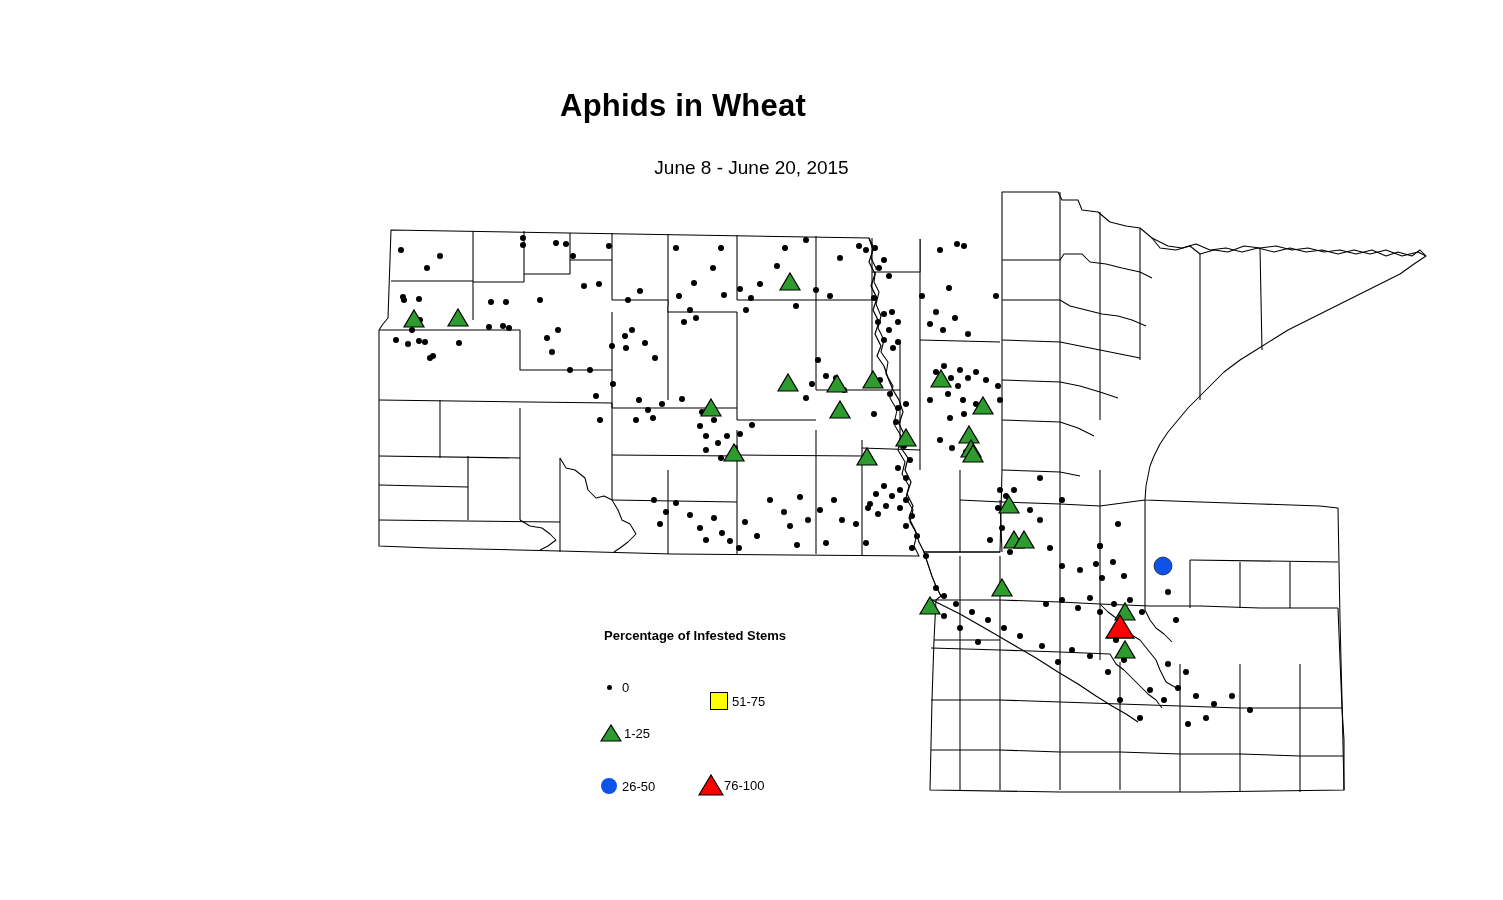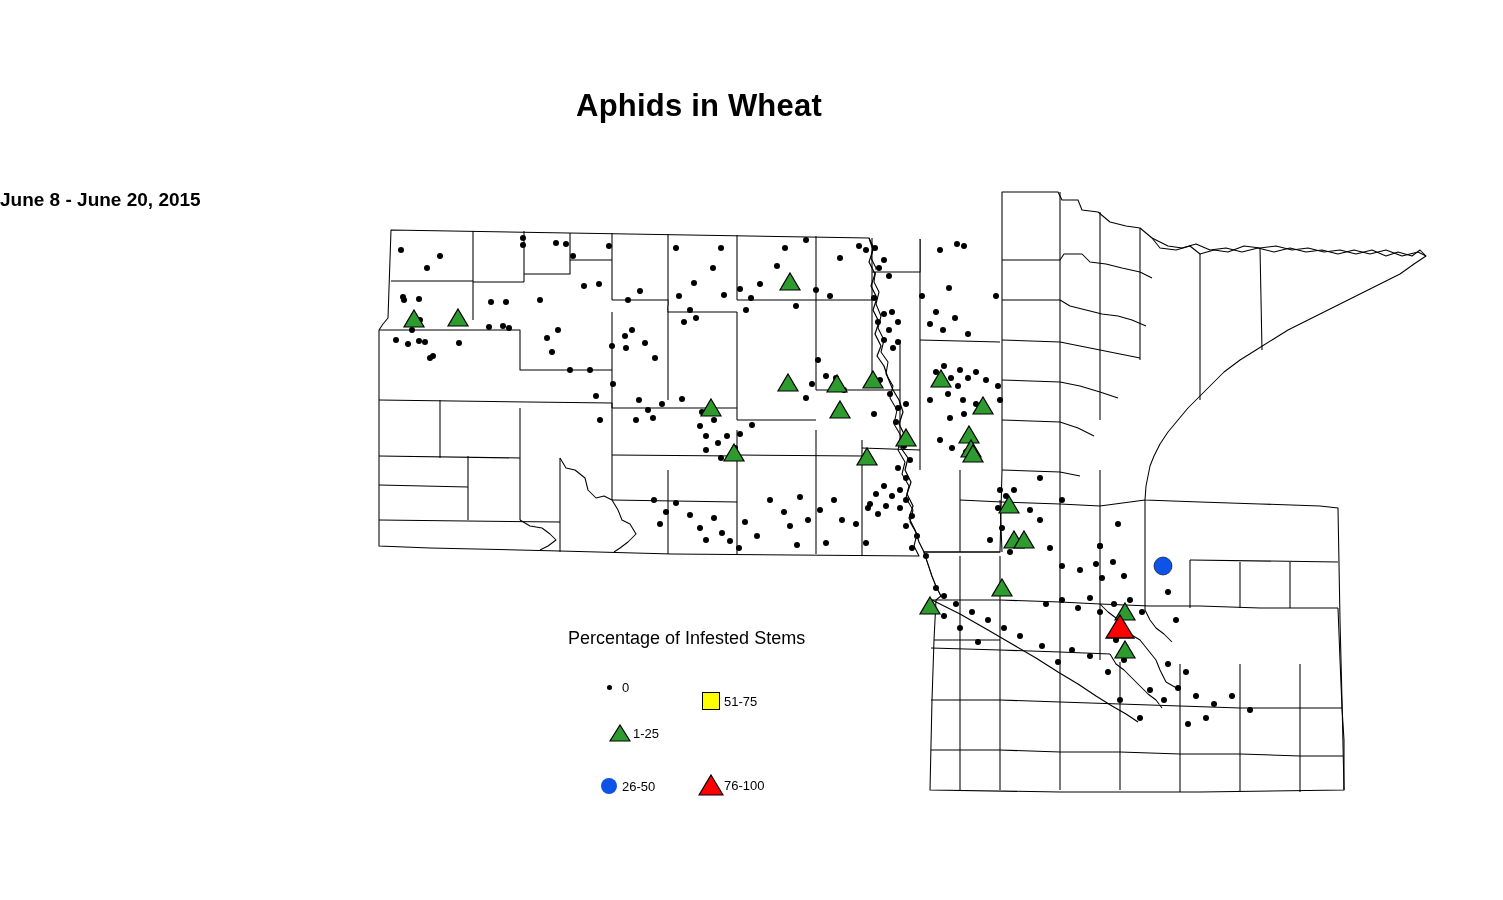--- a/index.html
+++ b/index.html
@@ -1,29 +1,29 @@
 <!DOCTYPE html>
 <html><head>
 <meta charset="utf-8">
 <style>
   html,body{margin:0;padding:0;background:#ffffff;}
   body{width:1503px;height:900px;position:relative;overflow:hidden;
        font-family:"Liberation Sans","DejaVu Sans",sans-serif;color:#000;}
 
-  #title{position:absolute;left:16px;top:88px;width:1366px;text-align:center;
+  #title{position:absolute;left:0;top:88px;width:1366px;text-align:center;
          font-size:31px;font-weight:bold;letter-spacing:.2px;}
-  #subtitle{position:absolute;left:0;top:157px;width:1503px;
-            font-size:19px;font-weight:bold;margin-top:32px;}
+  #subtitle{position:absolute;left:0;top:157px;width:1503px;text-align:center;
+            font-size:19px;font-weight:normal;}
 
   #map-area{position:absolute;left:0;top:0;width:1503px;height:900px;}
   #map-svg{position:absolute;left:0;top:0;}
 
   
   #legend{position:absolute;left:568px;top:628px;width:250px;height:160px;}
-  #legend-title{font-size:18px;font-weight:normal;white-space:nowrap;}
+  #legend-title{font-size:13px;font-weight:bold;white-space:nowrap;margin-left:36px;}
   .lg-col{position:absolute;}
   .lg-row{position:absolute;display:flex;align-items:center;}
   .lg-label{font-size:13px;color:#000;white-space:nowrap;}
   .sym{width:26px;display:flex;justify-content:center;align-items:center;}
 
   .sym-dot{width:5px;height:5px;border-radius:50%;background:#000;}
   .tri-wrap{position:relative;width:22px;height:18px;}
   .tri-wrap svg{position:absolute;left:0;top:0;}
   .sym-circ-b{width:16px;height:16px;border-radius:50%;background:#0F52E8;}
   .sym-sq-y{width:16px;height:16px;background:#FFFF00;border:1.6px solid #000;}
@@ -499,40 +499,40 @@
 <div id="legend">
   <div id="legend-title">Percentage of Infested Stems</div>
 
   <div class="lg-col" style="left:28px;top:52px;">
     <div class="lg-row" style="left:0;top:0;">
       <span class="sym">
           <i class="sym-dot"></i>
         </span>
       <span class="lg-label">0</span>
     </div>
-    <div class="lg-row" style="left:11px;top:44px;align-items:center;">
+    <div class="lg-row" style="left:2px;top:44px;align-items:center;">
       <span class="sym">
         <span class="tri-wrap">
             <svg width="22" height="18">
               <polygon points="11,1 21,17 1,17" fill="#2E9B2E" stroke="#000" stroke-width="1.2"></polygon>
             </svg>
           </span>
       </span>
       <span class="lg-label">1-25</span>
     </div>
     <div class="lg-row" style="left:0;top:98px;">
       <span class="sym">
           <i class="sym-circ-b"></i>
         </span>
       <span class="lg-label">26-50</span>
     </div>
   </div>
 
   <div class="lg-col" style="left:130px;top:52px;">
-    <div class="lg-row" style="left:0;top:12px;">
+    <div class="lg-row" style="left:8px;top:12px;">
       <span class="sym">
           <i class="sym-sq-y"></i>
         </span>
       <span class="lg-label">51-75</span>
     </div>
     <div class="lg-row" style="left:0;top:62px;margin-top:32px;">
       <span class="sym">
         <span class="tri-wrap" style="width:26px;height:22px;">
             <svg width="26" height="22">
               <polygon points="13,1 25,21 1,21" fill="#FF0000" stroke="#000" stroke-width="1.2"></polygon>

